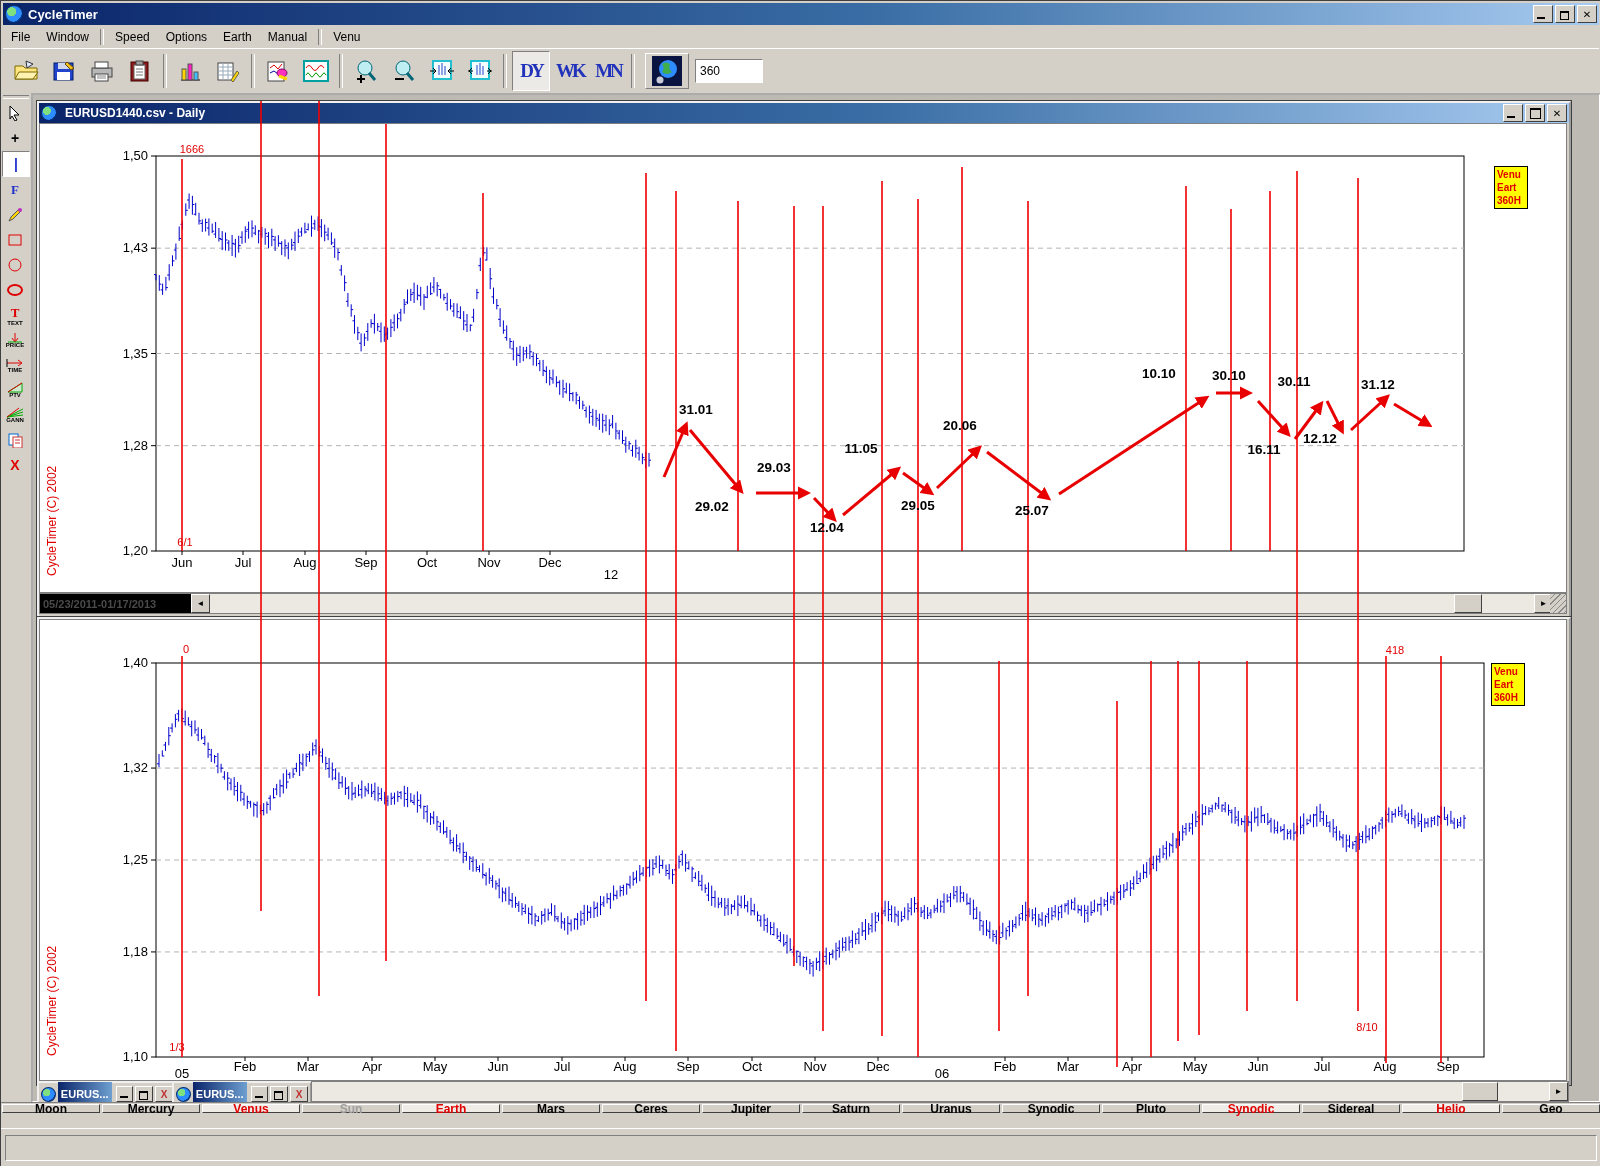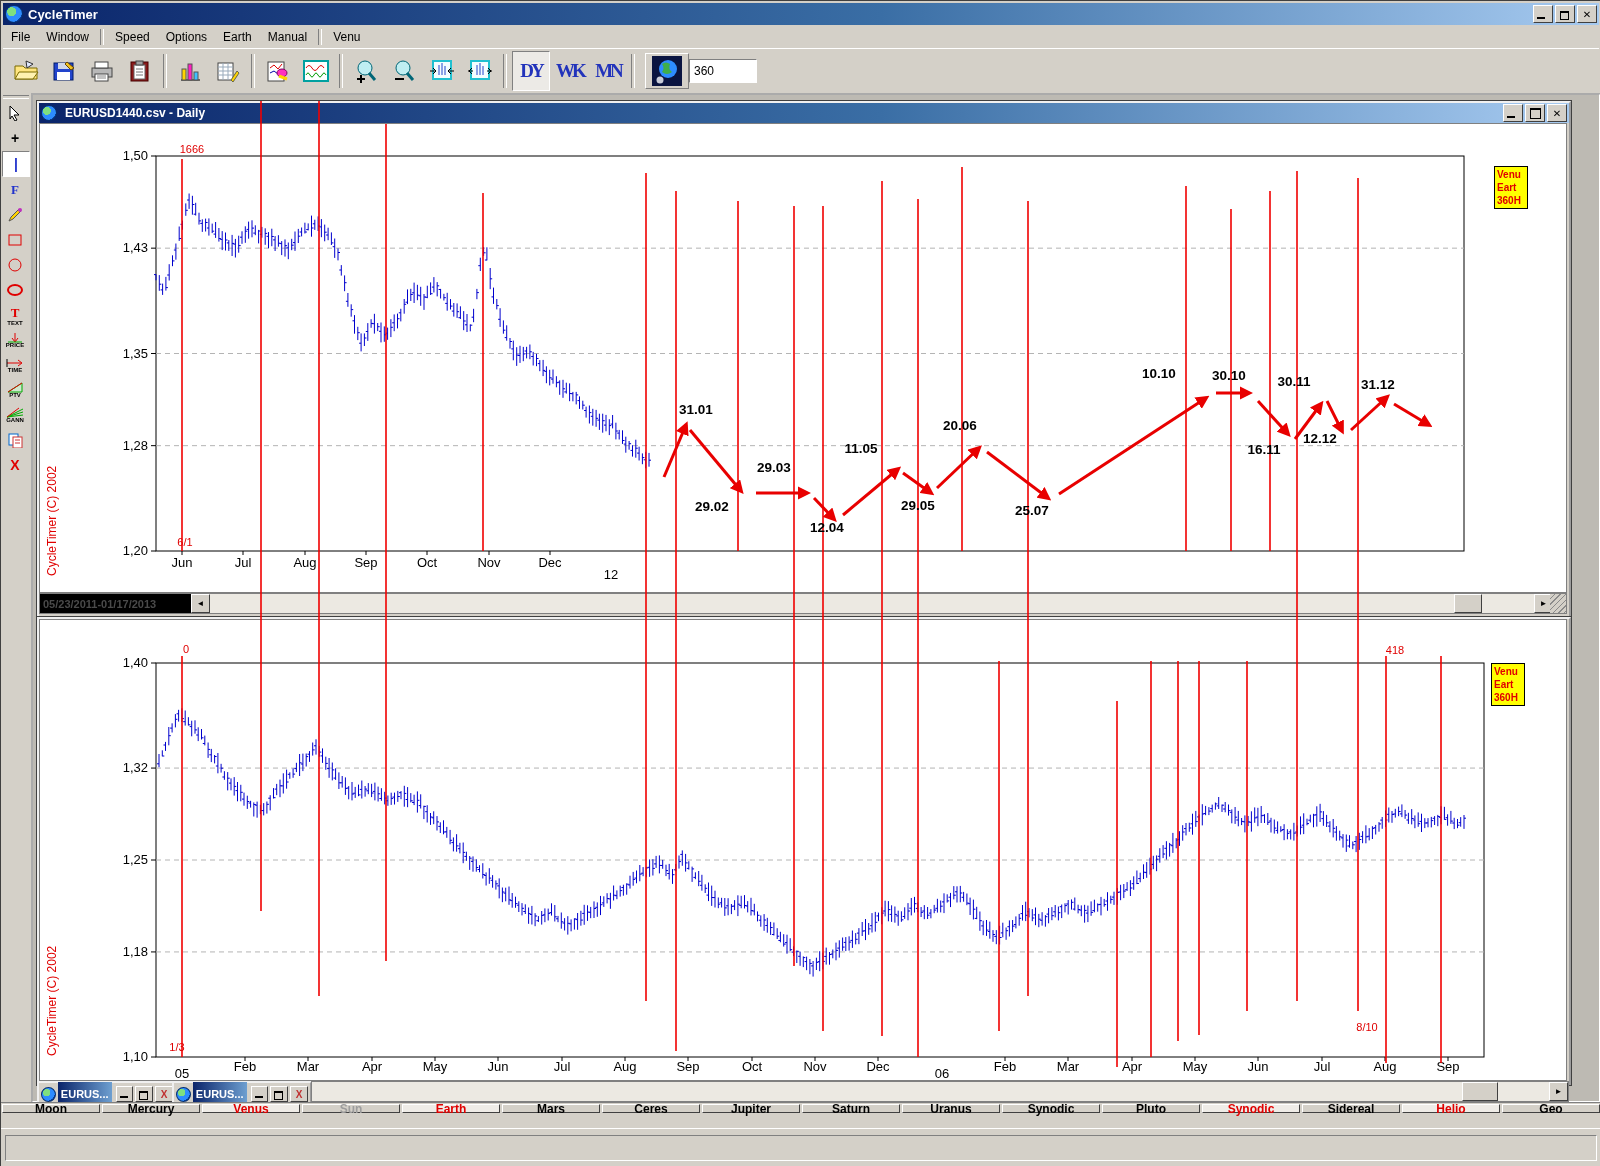--- a/index.html
+++ b/index.html
@@ -19,21 +19,21 @@
   .menubar{position:absolute;left:2px;top:26px;right:2px;height:20px;display:flex;align-items:center;background:#d4d0c8;font-size:12px;}
   .menuitem{padding:2px 8px;cursor:default;}
   .menusep{width:2px;height:16px;border-left:1px solid #808080;border-right:1px solid #fff;margin:0 3px;}
   
   .toolbar{position:absolute;left:2px;top:47px;right:2px;height:44px;display:flex;align-items:center;background:#d4d0c8;
     border-top:1px solid #fff;padding-left:4px;}
   .tbtn{width:36px;height:38px;margin:16px 1px;display:flex;align-items:center;justify-content:center;background:#d4d0c8;}
   .tbtn.pressed{border:1px solid;border-color:#808080 #fff #fff #808080;background:#eceae6;}
   .tbsep{width:2px;height:34px;border-left:1px solid #808080;border-right:1px solid #fff;margin:0 4px;}
   .periodtxt{font-family:"Liberation Serif","DejaVu Serif",serif;font-size:19px;font-weight:bold;color:#2233bb;letter-spacing:-3px;}
-  .degfield{width:58px;height:20px;border:1px solid;border-color:#808080 #fff #fff #808080;background:#fff;font-size:12px;padding:1px 4px;margin-left:0;}
+  .degfield{width:58px;height:20px;border:1px solid;border-color:#808080 #fff #fff #808080;background:#fff;font-size:12px;padding:1px 4px;margin-left:6px;}
   .ephpanel{display:flex;align-items:center;border:1px solid;border-color:#fff #808080 #808080 #fff;padding:2px 6px;margin-left:6px;background:#d4d0c8;}
   
   .lefttools{position:absolute;left:0;top:92px;width:30px;bottom:0;background:#d4d0c8;border-right:1px solid #808080;}
   .ltool{width:26px;height:24px;margin:0 0 1px 1px;display:flex;flex-direction:column;align-items:center;justify-content:center;font-size:13px;}
   .ltool.pressed{background:#fff;border:1px solid;border-color:#808080 #fff #fff #808080;}
   .ltool .sub{font-size:6px;font-weight:bold;line-height:5px;color:#000;}
   .ltsep{height:2px;margin:2px 2px;border-top:1px solid #808080;border-bottom:1px solid #fff;}
   
   .mdi{position:absolute;left:30px;top:92px;right:0;bottom:64px;background:#bdbab3;border:2px inset #fff;}
   .childwin{position:absolute;background:#d4d0c8;border:2px outset #f0f0f0;box-shadow:0 0 0 1px #404040;}

